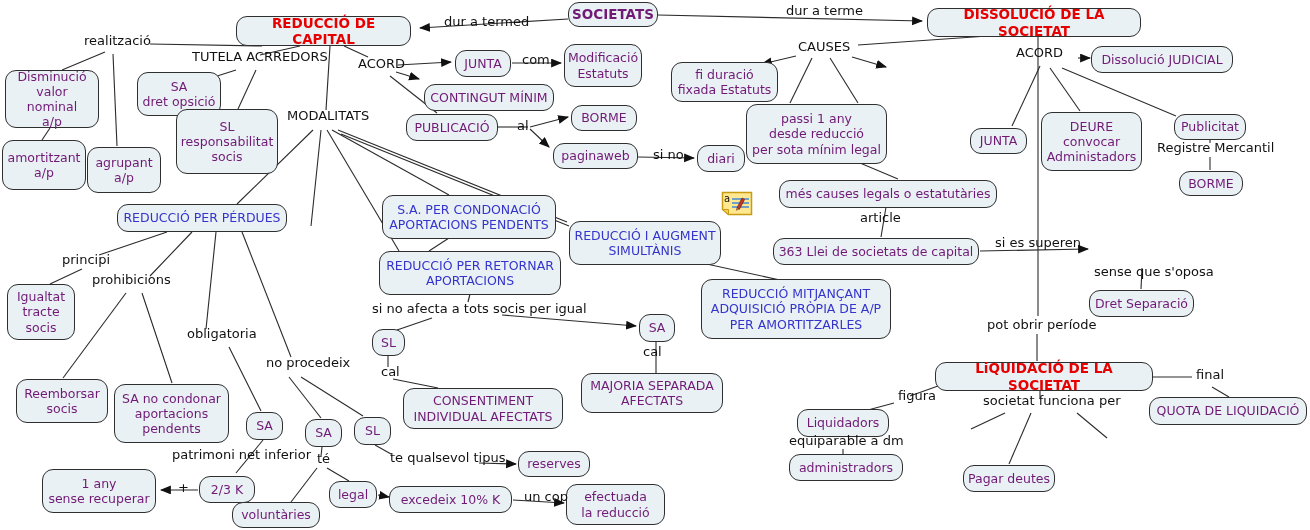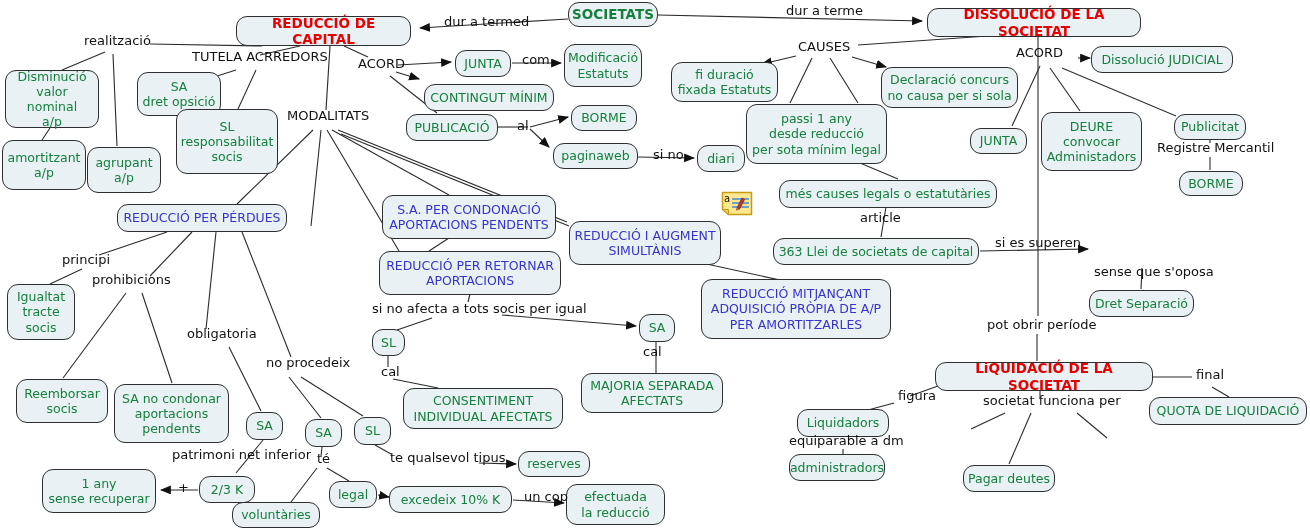--- a/index.html
+++ b/index.html
@@ -1,21 +1,21 @@
 <!DOCTYPE html>
 <html><head>
 <meta charset="utf-8">
 <style>
   html,body{margin:0;padding:0;background:#fff;}
   .canvas{position:relative;width:1310px;height:530px;background:#ffffff;overflow:hidden;
           font-family:"DejaVu Sans","Liberation Sans",sans-serif;}
   svg.edges{position:absolute;left:0;top:0;z-index:1;}
   .node{position:absolute;z-index:2;background:#e9f1f5;border:1px solid #2f2f2f;border-radius:11px;
         display:flex;align-items:center;justify-content:center;text-align:center;
-        font-size:12.5px;color:#15803d;line-height:1.22;white-space:pre-line;
+        font-size:12.5px;color:#701a75;line-height:1.22;white-space:pre-line;
         padding:1px 4px;box-sizing:border-box;}
   .node.red{color:#e60000;font-weight:bold;font-size:13.5px;}
   .node.bold{font-weight:bold;font-size:13.5px;}
   .node.blue{color:#3434cc;}
   .lbl{position:absolute;z-index:3;font-size:13px;color:#111;white-space:nowrap;line-height:1.1;}
   .annot{position:absolute;z-index:4;}
 </style>
 </head>
 <body>
 
@@ -130,22 +130,20 @@
   <div class="node" style="left:564px;top:44px;width:78px;height:43px">Modificació
 Estatuts</div>
   <div class="node" style="left:424px;top:84px;width:130px;height:27px">CONTINGUT MÍNIM</div>
   <div class="node" style="left:406px;top:114px;width:92px;height:27px">PUBLICACIÓ</div>
   <div class="node" style="left:571px;top:105px;width:66px;height:26px">BORME</div>
   <div class="node" style="left:553px;top:143px;width:85px;height:26px">paginaweb</div>
   <div class="node" style="left:697px;top:145px;width:48px;height:27px">diari</div>
 
   <div class="node" style="left:671px;top:62px;width:107px;height:40px">fi duració
 fixada Estatuts</div>
-  <div class="node" style="left:881px;top:67px;width:137px;height:41px">Declaració concurs
-no causa per si sola</div>
   <div class="node" style="left:746px;top:104px;width:141px;height:60px">passi 1 any
 desde reducció
 per sota mínim legal</div>
   <div class="node" style="left:970px;top:128px;width:57px;height:26px">JUNTA</div>
   <div class="node" style="left:1041px;top:112px;width:101px;height:59px">DEURE
 convocar
 Administadors</div>
   <div class="node" style="left:1091px;top:46px;width:142px;height:27px">Dissolució JUDICIAL</div>
   <div class="node" style="left:1174px;top:114px;width:72px;height:26px">Publicitat</div>
   <div class="node" style="left:1179px;top:171px;width:64px;height:25px">BORME</div>
@@ -186,21 +184,21 @@
   <div class="node" style="left:199px;top:476px;width:56px;height:27px">2/3 K</div>
   <div class="node" style="left:232px;top:502px;width:88px;height:26px">voluntàries</div>
   <div class="node" style="left:329px;top:481px;width:48px;height:27px">legal</div>
   <div class="node" style="left:389px;top:486px;width:123px;height:27px">excedeix 10% K</div>
   <div class="node" style="left:566px;top:484px;width:99px;height:41px">efectuada
 la reducció</div>
   <div class="node" style="left:518px;top:451px;width:72px;height:26px">reserves</div>
 
   <div class="node" style="left:1149px;top:397px;width:158px;height:28px">QUOTA DE LIQUIDACIÓ</div>
   <div class="node" style="left:797px;top:409px;width:92px;height:28px">Liquidadors</div>
-  <div class="node" style="left:789px;top:454px;width:96px;height:27px">administradors</div>
+  <div class="node" style="left:789px;top:454px;width:114px;height:27px">administradors</div>
   <div class="node" style="left:963px;top:465px;width:92px;height:27px">Pagar deutes</div>
 
   <div class="lbl" style="left:444px;top:15px">dur a termed</div>
   <div class="lbl" style="left:786px;top:4px">dur a terme</div>
   <div class="lbl" style="left:84px;top:34px">realització</div>
   <div class="lbl" style="left:192px;top:50px">TUTELA ACRREDORS</div>
   <div class="lbl" style="left:358px;top:57px">ACORD</div>
   <div class="lbl" style="left:522px;top:53px">com</div>
   <div class="lbl" style="left:517px;top:119px">al</div>
   <div class="lbl" style="left:653px;top:148px">si no</div>

